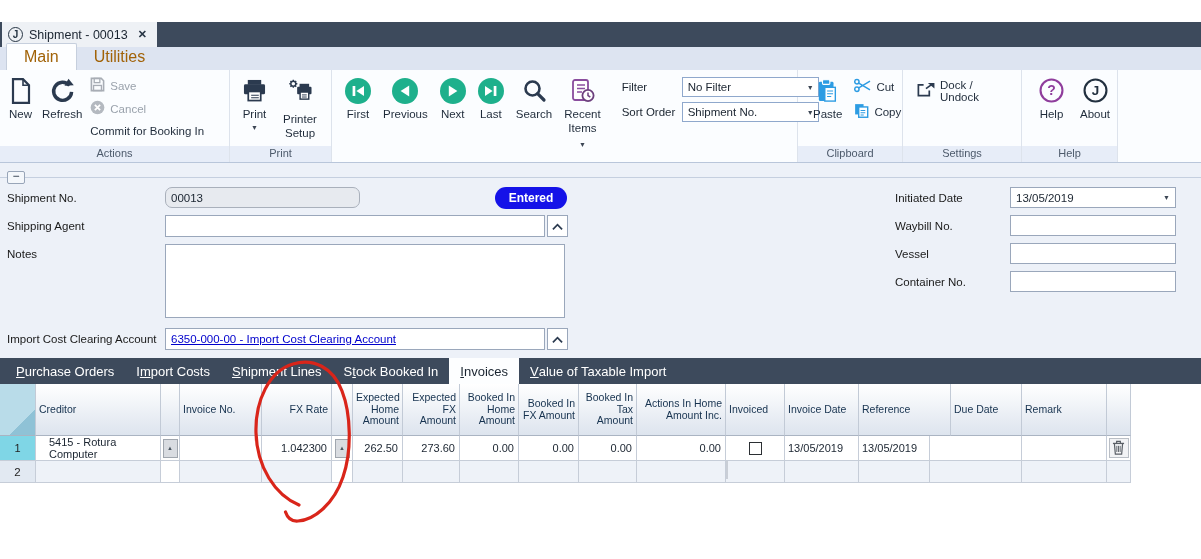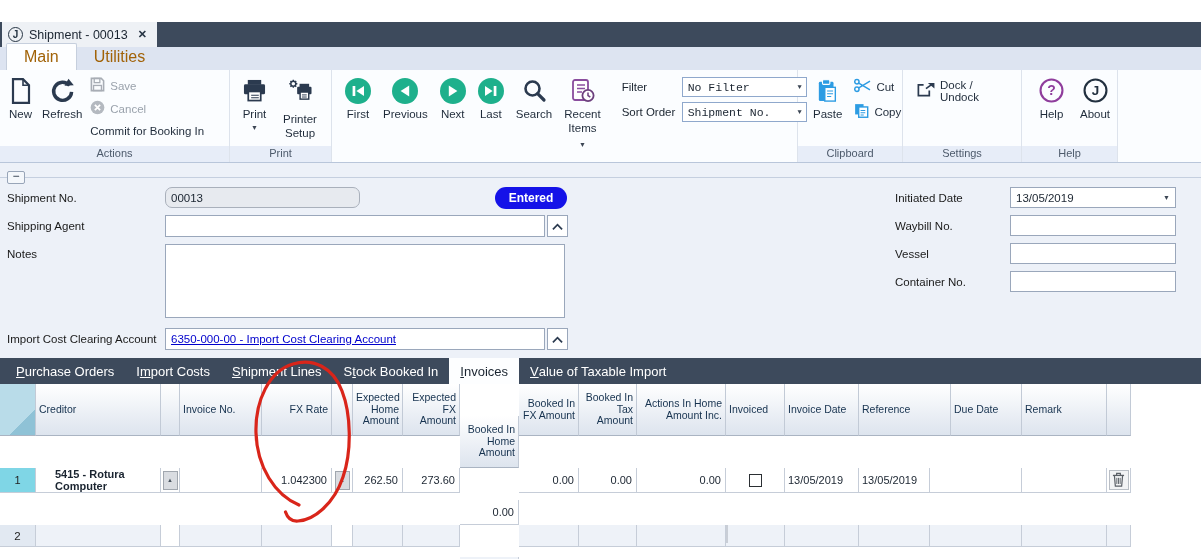--- a/index.html
+++ b/index.html
@@ -25,21 +25,21 @@
   .rg-fill { flex:1; }
   .rbtn-lg { display:flex; flex-direction:column; align-items:center; padding:3px 5px 0; gap:3px; font-size:11.5px; color:#1f2b3a; text-align:center; line-height:1.25; }
   .rbtn-sm { display:flex; align-items:center; gap:5px; font-size:11.5px; color:#1f2b3a; padding:1px 3px; }
   .rbtn-sm.disabled { color:#9aa2ac; }
   .ddglyph { font-size:7px; color:#3c4654; line-height:1; }
   .icon-box26 { height:27px; display:flex; align-items:center; }
 
   
   .combo-row { display:flex; align-items:center; margin-bottom:5px; }
   .combo-label { width:60px; font-size:11.5px; }
-  .combo { width:125px; height:20px; background:#fff; border:1px solid #8fa8cc; display:flex; align-items:center; font-size:11.5px; padding-left:5px;font-family:Liberation Mono, monospace; }
+  .combo { width:137px; height:20px; background:#fff; border:1px solid #8fa8cc; display:flex; align-items:center; font-size:11.5px; padding-left:5px; }
   .combo .ddglyph { margin-left:auto; padding-right:4px; }
 
   
   .form-area { position:absolute; top:163px; left:0; width:1201px; height:195px; background:#edf1f8; }
   .split-line { position:absolute; top:14px; left:0; right:0; border-top:1px solid #c5cfdf; }
   .collapse-btn { position:absolute; top:8px; left:7px; width:18px; height:13px; background:#f4f7fb; border:1px solid #98a5b8; border-radius:2px; font-size:12px; line-height:9px; text-align:center; color:#273544; }
   .flabel { position:absolute; font-size:11.5px; color:#1a1a1a; }
   .ffield { position:absolute; height:21px; background:#fff; border:1px solid #9aa7bb; font-size:11.5px; display:flex; align-items:center; padding-left:5px; }
   .ffield.ro { background:#e7eaef; border-color:#a9b0bb;border-radius:7px; }
   input.raw { border:none; outline:none; background:transparent; font:inherit; width:100%; height:100%; padding-left:5px; }
@@ -67,21 +67,21 @@
   .corner { background:linear-gradient(135deg,#b9dce9 70%,#8fc2d6 70%) !important; }
   .num-cell { justify-content:flex-end !important; padding-right:4px !important; }
   .gbtn { width:15px; height:19px; background:#d9dce1; border:1px solid #a0a6ae; display:flex; align-items:center; justify-content:center; font-size:6px; color:#4a5560; margin:auto; }
   .cb { width:13px; height:13px; border:1px solid #2b2f33; background:#fff; margin:auto; }
   .cb.faint { width:12px; height:12px; border-color:#c9ced6; background:#f8fafc; margin:5px auto; }
   .trash-btn { width:20px; height:20px; background:#f2f3f5; border:1px solid #b9bec5; display:flex; align-items:center; justify-content:center; margin:auto; }
 
   
   .w-rowhdr{width:36px;} .w-creditor{width:125px;} .w-btncol{width:19px;} .w-invno{width:82px;}
   .w-fx{width:70px;} .w-spincol{width:21px;} .w-exph{width:50px;} .w-expfx{width:57px;}
-  .w-bkh{width:59px;margin-top:32px;} .w-bkfx{width:60px;} .w-bktax{width:58px;} .w-bkhinc{width:89px;}
+  .w-bkh{width:59px;} .w-bkfx{width:60px;} .w-bktax{width:58px;} .w-bkhinc{width:89px;}
   .w-invd{width:59px;} .w-invdate{width:74px;} .w-duedate{width:71px;} .w-ref{width:92px;}
   .w-remark{width:85px;} .w-trash{width:24px;}
 
   .annotation { position:absolute; top:357px; left:247px; pointer-events:none; z-index:50; }
 </style>
 </head>
 <body>
 
 <div class="doc-strip">
   <div class="doc-tab">
@@ -420,21 +420,21 @@
     <div class="gc w-invd">Invoiced</div>
     <div class="gc w-invdate">Invoice Date</div>
     <div class="gc w-ref">Reference</div>
     <div class="gc w-duedate">Due Date</div>
     <div class="gc w-remark">Remark</div>
     <div class="gc w-trash"></div>
   </div>
 
   <div class="grow gr1">
     <div class="gc w-rowhdr rowhdr selrow">1</div>
-    <div class="gc w-creditor" style="padding-left:19px;font-weight:bold;">5415 - Rotura Computer</div>
+    <div class="gc w-creditor" style="padding-left:13px;">5415 - Rotura Computer</div>
     <div class="gc w-btncol btncell" style="padding:0;">
       <span class="gbtn">
           <span>▲</span>
         </span>
     </div>
     <div class="gc w-invno"></div>
     <div class="gc w-fx num-cell">1.042300</div>
     <div class="gc w-spincol btncell" style="padding:0;">
       <span class="gbtn">
           <span>▲</span>

